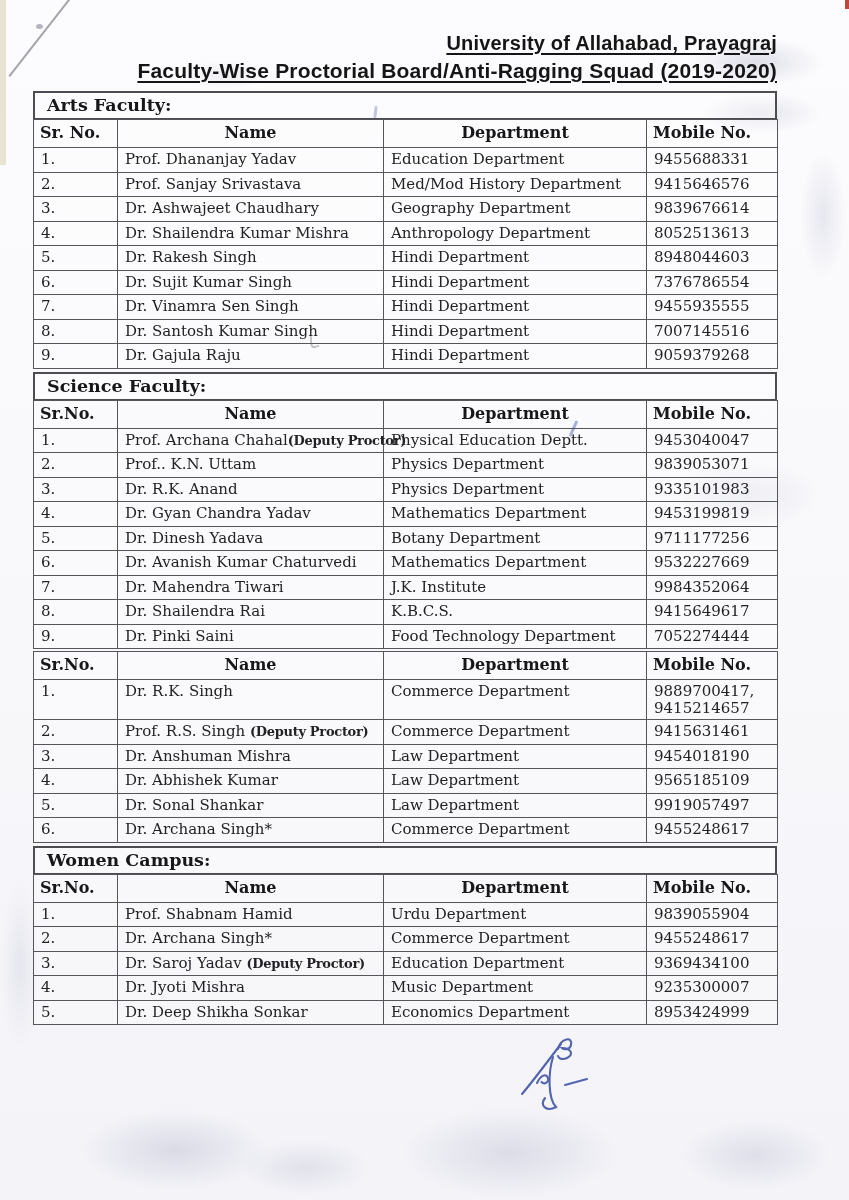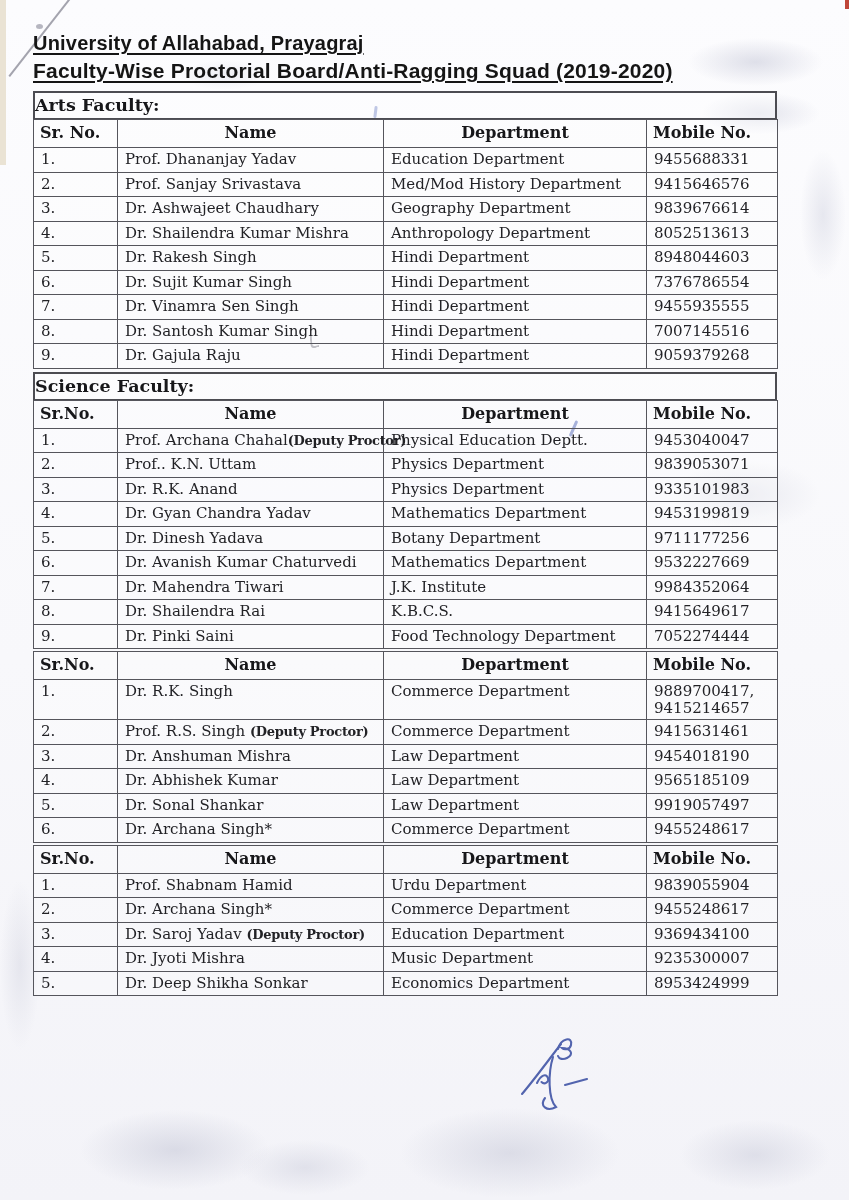--- a/index.html
+++ b/index.html
@@ -24,25 +24,25 @@
   
   .edge-left{position:absolute;left:0;top:0;width:6px;height:165px;background:#eae3d4;}
   .crease{position:absolute;left:-10px;top:36px;width:100px;height:2px;background:#a4a4ae;transform:rotate(-52deg);}
   .crease-dot{position:absolute;left:36px;top:24px;width:7px;height:5px;border-radius:50%;background:#b6b6c0;}
   .corner-red{position:absolute;right:0;top:0;width:4px;height:9px;background:#c0473a;}
   .blue-tick1{position:absolute;left:374px;top:106px;width:3px;height:12px;background:#7e8ec9;opacity:.75;transform:rotate(7deg);border-radius:2px;}
   .blue-tick2{position:absolute;left:572px;top:420px;width:3px;height:17px;background:#6d7ec2;opacity:.8;transform:rotate(24deg);border-radius:2px;}
   .stray-mark{position:absolute;left:310px;top:335px;width:7px;height:11px;border-left:2px solid #8b8b95;border-bottom:2px solid #8b8b95;transform:rotate(-15deg) skewX(-12deg);opacity:.7;border-bottom-left-radius:5px;}
   
   .content{position:absolute;left:33px;top:32px;width:744px;}
-  .titles{text-align:left;font-family:"Liberation Sans",sans-serif;font-weight:bold;color:#151515;}
+  .titles{text-align:right;font-family:"Liberation Sans",sans-serif;font-weight:bold;color:#151515;}
   .title{font-size:20px;text-decoration:underline;text-decoration-thickness:2px;text-underline-offset:3px;margin-bottom:4px;letter-spacing:.2px;}
   .subtitle{font-size:21px;text-decoration:underline;text-decoration-thickness:2px;text-underline-offset:3px;margin-bottom:8px;letter-spacing:.2px;}
   .sec{margin-bottom:3px;}
-  .sec-head{border:2px solid #4c4c52;padding:1px 0 2px;font-weight:bold;font-size:17.5px;line-height:22px;color:#17171a;background:rgba(255,255,255,.35);}
+  .sec-head{border:2px solid #4c4c52;padding:1px 12px 2px;font-weight:bold;font-size:17.5px;line-height:22px;color:#17171a;background:rgba(255,255,255,.35);}
   table.fac{border-collapse:collapse;table-layout:fixed;width:744px;margin-top:-1px;background:rgba(255,255,255,.25);}
   col.c-sr{width:84px;} col.c-name{width:266px;} col.c-dept{width:263px;} col.c-mob{width:131px;}
   th,td{border:1.5px solid #55555c;}
   th{font-size:16px;font-weight:bold;color:#17171a;padding:3px 6px 4px;line-height:20px;}
   th.h-sr,th.h-mob{text-align:left;}
   th.h-name,th.h-dept{text-align:center;}
   td{font-size:15px;line-height:16.5px;padding:3px 7px 3px;vertical-align:top;color:#222226;}
   td.sr{padding-left:7px;}
   td.name{white-space:nowrap;overflow:visible;}
   td.name .dp{font-weight:bold;font-size:13px;letter-spacing:-.3px;}
@@ -283,20 +283,21 @@
               <tr>
                 <td class="sr">6.</td>
                 <td class="name"><span>Dr. Archana Singh*</span><span class="dp"></span></td>
                 <td class="dept">Commerce Department</td>
                 <td class="mobile">9455248617</td>
               </tr>
             </tbody>
           </table>
         </div>
         <div class="sec">
+          <div class="sec-head">Women Campus:</div>
           <table class="fac">
             <colgroup>
               <col class="c-sr">
               <col class="c-name">
               <col class="c-dept">
               <col class="c-mob">
             </colgroup>
             <thead>
               <tr>
                 <th class="h-sr">Sr.No.</th>

